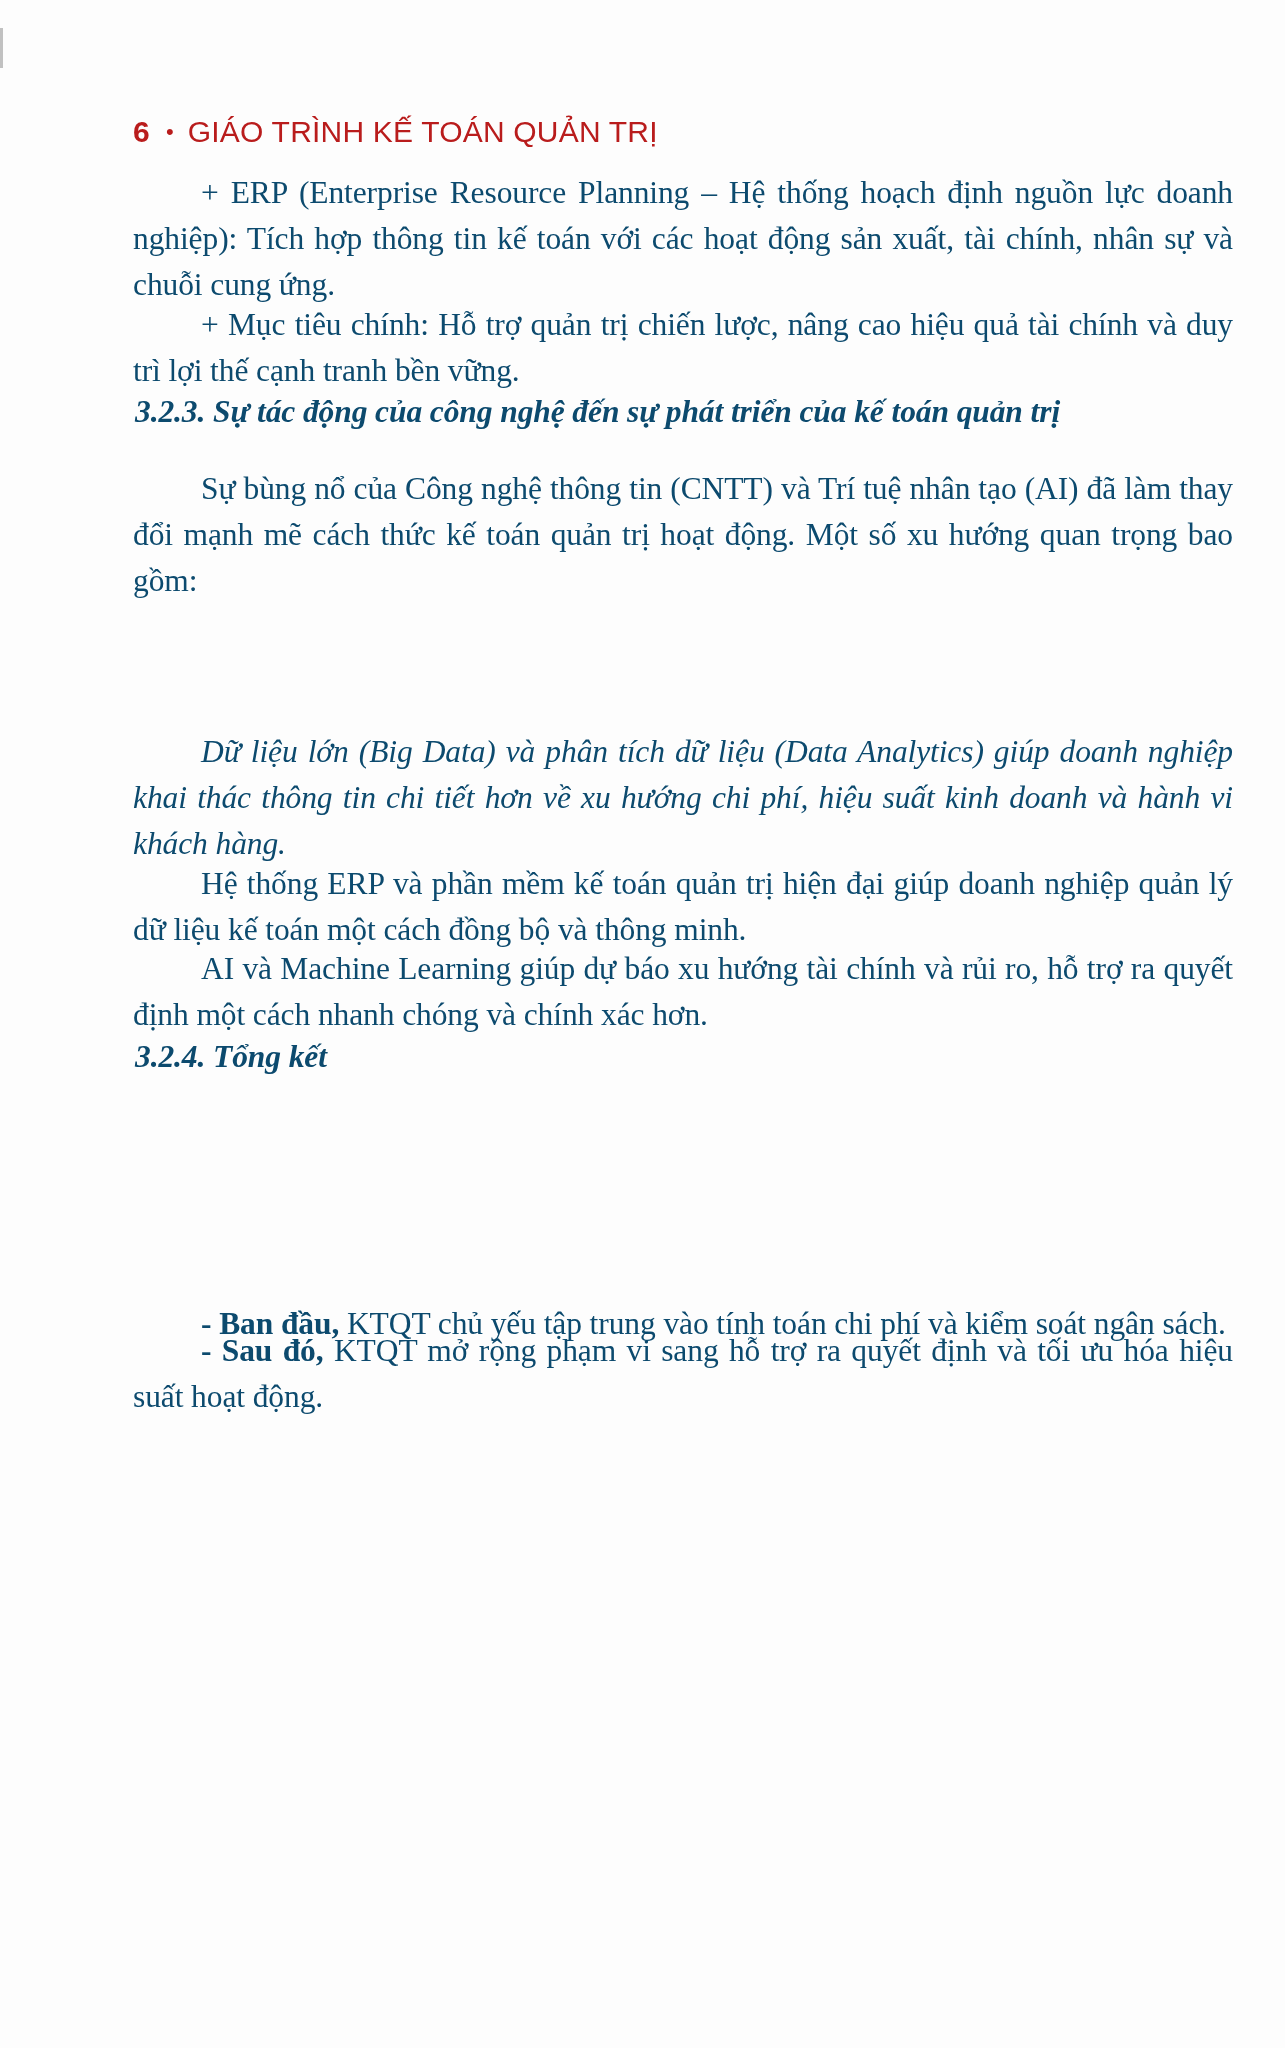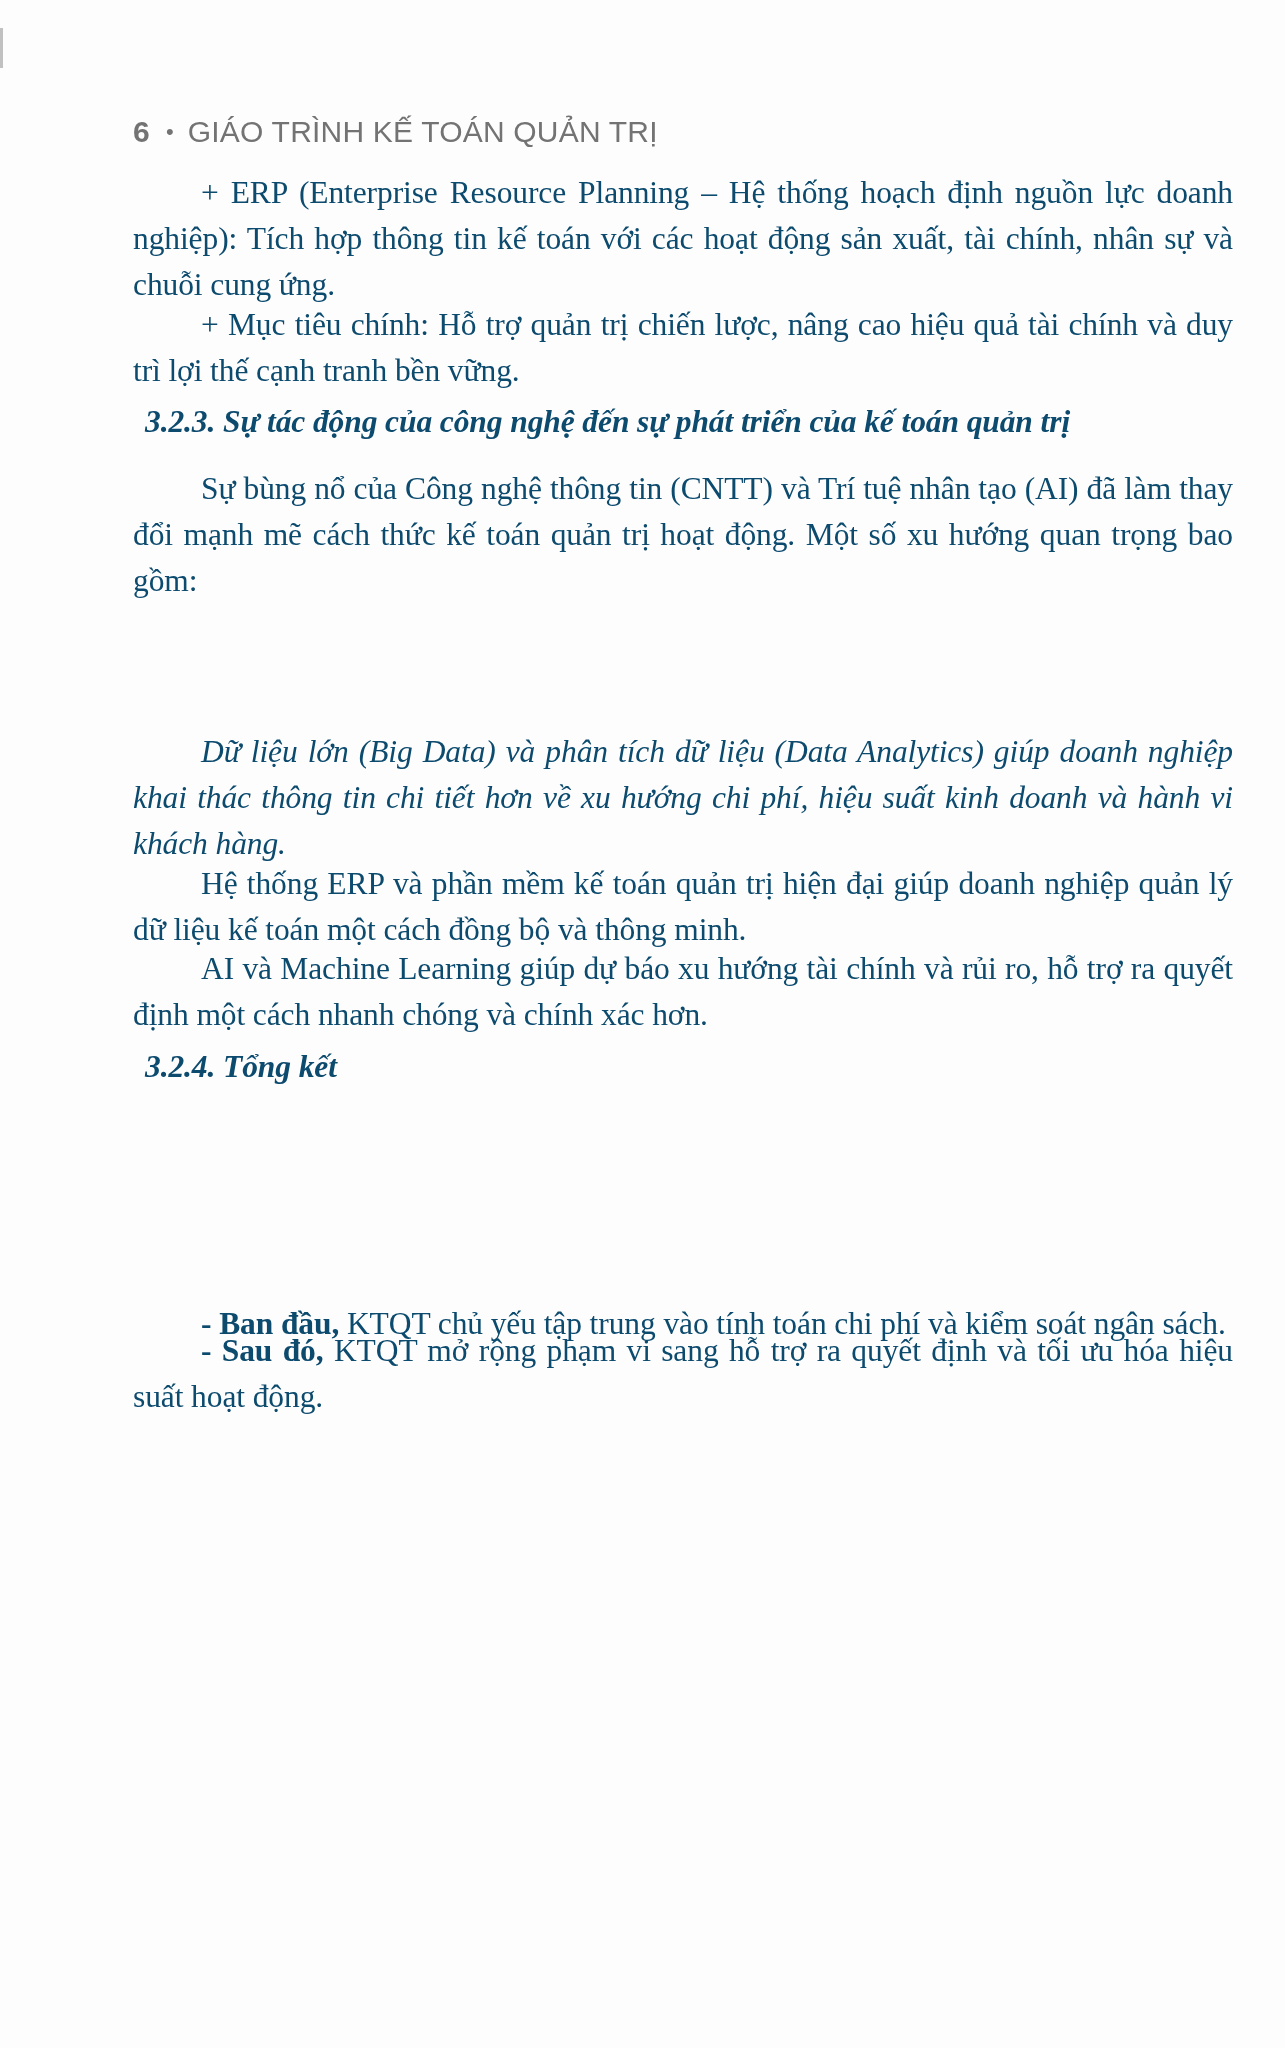--- a/index.html
+++ b/index.html
@@ -27,21 +27,21 @@
       width: 3px; height: 40px;
       background: #9a9a9a;
       opacity: 0.6;
     }
     .running-header {
       position: absolute;
       left: 133px;
       top: 115px;
       font-family: "Liberation Sans", "DejaVu Sans", sans-serif;
       font-size: 30px;
-      color: #737373;
+      color: #b91c1c;
       letter-spacing: 0.2px;
       white-space: nowrap;
     }
     .running-header .page-number {
       font-weight: bold;
     }
     .running-header .bullet {
       display: inline-block;
       margin: 0 14px 0 16px;
       font-size: 22px;
@@ -57,21 +57,21 @@
       line-height: 46px;
       color: #0c4a6e;
       text-align: justify;
       letter-spacing: -0.1px;
     }
     .para {
       margin: 0;
       text-indent: 68px;
     }
     .heading {
-      margin: 12px;
+      margin: 2px;
       font-weight: bold;
       font-style: italic;
       text-indent: 0;
     }
     .lead {
       font-weight: bold;
     }
   </style>
 </head>
 <body>

